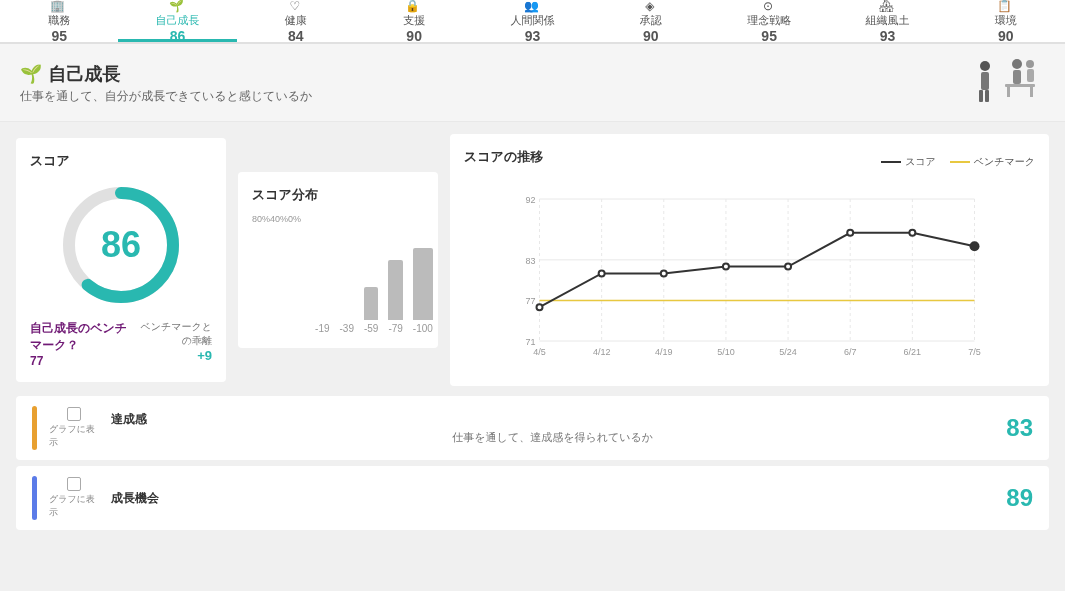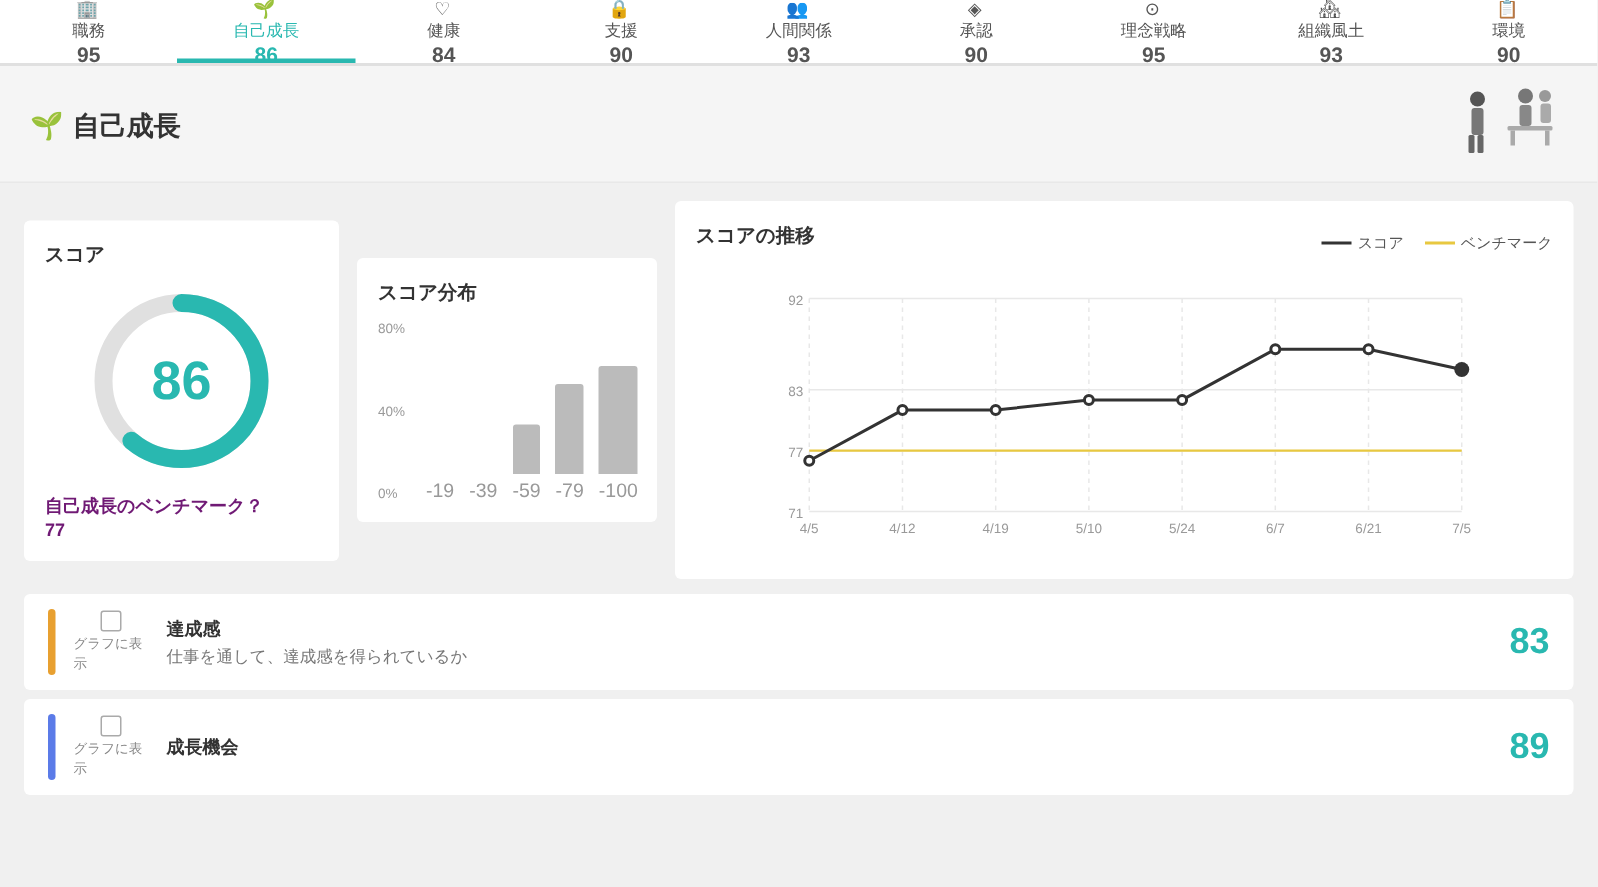--- a/index.html
+++ b/index.html
@@ -147,27 +147,27 @@
       flex-direction: column;
       align-items: center;
       flex: 1;
     }
     .bar {
       background: #bbb;
       width: 100%;
       border-radius: 2px 2px 0 0;
     }
     .bar-label {
-      font-size: 13px;
+      font-size: 10px;
       color: #999;
       margin-top: 3px;
     }
     .bar-axis {
       display: flex;
-      flex-direction: column;
+      flex-direction: row;
       justify-content: space-between;
       height: 120px;
       font-size: 9px;
       color: #999;
       padding-right: 4px;
     }
 
     .dist-chart-area {
       display: flex;
       margin-top: 8px;
@@ -233,21 +233,21 @@
       height: 14px;
       border: 1.5px solid #aaa;
       border-radius: 2px;
     }
     .item-check-label {
       font-size: 9px;
       color: #888;
     }
     .item-info { flex: 1; }
     .item-name { font-size: 12px; font-weight: bold; color: #333; }
-    .item-desc { font-size: 11px; color: #777; margin-top: 2px; }
+    .item-desc { font-size: 11px; color: #777; margin-top: 2px; text-align: center; }
     .item-score {
       font-size: 24px;
       font-weight: bold;
       color: #29b8b0;
     }
   </style>
 </head>
 <body>
 
 <nav class="top-nav">
@@ -297,20 +297,21 @@
     <span class="nav-score"><span>90</span></span>
   </div>
 </nav>
 
 <div class="page-header">
   <div class="page-header-left">
     <h2>
       <span>🌱</span>
       <span>自己成長</span>
     </h2>
+    <p>仕事を通して、自分が成長できていると感じているか</p>
   </div>
   <div class="header-icon-area">
     
     <svg width="80" height="55" viewBox="0 0 80 55">
 
       <circle cx="20" cy="10" r="5" fill="#555"></circle>
       <rect x="16" y="16" width="8" height="18" fill="#777" rx="2"></rect>
       <rect x="14" y="34" width="4" height="12" fill="#666" rx="1"></rect>
       <rect x="20" y="34" width="4" height="12" fill="#666" rx="1"></rect>
 
@@ -339,20 +340,24 @@
           <circle cx="65" cy="65" r="52" fill="none" stroke="#e0e0e0" stroke-width="12"></circle>
 
           <circle cx="65" cy="65" r="52" fill="none" stroke="#29b8b0" stroke-width="12" stroke-dasharray="281 326.7" stroke-dashoffset="81.7" stroke-linecap="round" transform="rotate(-90 65 65)"></circle>
         </svg>
         <span class="donut-label">86</span>
       </div>
       <div class="score-footer">
         <div class="score-footer-left">
           <span>自己成長のベンチマーク？</span>
           <span>77</span>
+        </div>
+        <div style="text-align:right;">
+          <span style="color:#777; font-size:10px; display:block;">ベンチマークとの乖離</span>
+          <span class="score-footer-right">+9</span>
         </div>
       </div>
     </div>
 
     <div class="dist-card">
       <div class="card-title">スコア分布</div>
       <div class="dist-chart-area">
         <div class="bar-axis">
           <span>80%</span>
           <span>40%</span>

